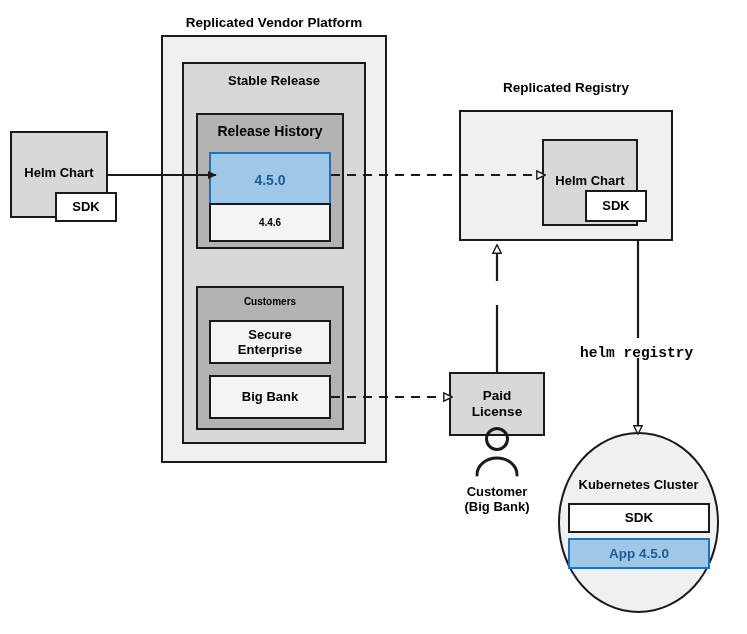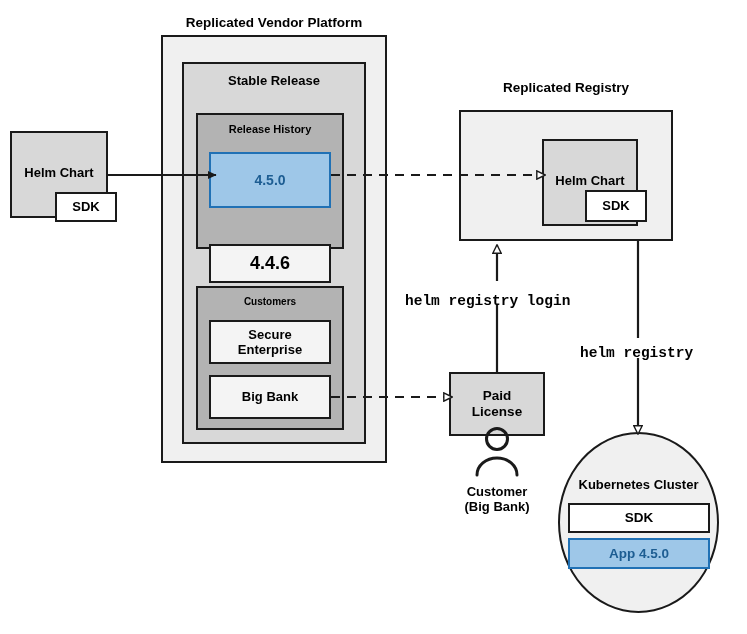--- a/index.html
+++ b/index.html
@@ -106,26 +106,26 @@
 
   <div class="lbl" style="left:160px; top:15px; width:228px; font-size:13.5px;">Replicated Vendor Platform</div>
 
   <div class="box fill-platform" style="left:161px; top:35px; width:226px; height:428px; display:block;"></div>
 
   <div class="box fill-channel" style="left:182px; top:62px; width:184px; height:382px; display:block;">
     <div class="grp-title" style="top:9px; font-size:13px;">Stable Release</div>
   </div>
 
   <div class="box fill-group" style="left:196px; top:113px; width:148px; height:136px; display:block;">
-    <div class="grp-title" style="top:8px; font-size:11px;">Release History</div>
+    <div class="grp-title" style="top:8px; font-size:14px;">Release History</div>
   </div>
   <div class="box fill-blue" style="left:209px; top:152px; width:122px; height:56px; font-size:14px;">
     <span>4.5.0</span>
   </div>
-  <div class="box fill-leaf" style="left:209px; top:203px; width:122px; height:39px; font-size:18px;margin-top:41px;">
+  <div class="box fill-leaf" style="left:209px; top:203px; width:122px; height:39px; font-size:10px;">
     <span>4.4.6</span>
   </div>
 
   <div class="box fill-group" style="left:196px; top:286px; width:148px; height:144px; display:block;">
     <div class="grp-title" style="top:8px; font-size:10px;">Customers</div>
   </div>
   <div class="box fill-leaf" style="left:209px; top:320px; width:122px; height:44px; font-size:13px; white-space:pre-line;">
     <span>Secure
 Enterprise</span>
   </div>
@@ -159,21 +159,20 @@
   <div class="circle fill-cluster" style="left:558px; top:432px; width:161px; height:181px;"></div>
   <div class="lbl" style="left:558px; top:477px; width:161px; font-size:13px;">Kubernetes Cluster</div>
 
   <div class="box fill-white" style="left:568px; top:503px; width:142px; height:30px; font-size:13.5px;">
     <span>SDK</span>
   </div>
   <div class="box fill-blue" style="left:568px; top:538px; width:142px; height:31px; font-size:13.5px;">
     <span>App 4.5.0</span>
   </div>
 
-  <div class="mono" style="left:403px; top:293px; font-size:14.5px;">helm registry login</div>
   <div class="mono" style="left:578px; top:345px; font-size:14.5px;">helm registry</div>
 
   <svg class="overlay">
     <defs>
       <marker id="arrow-solid" markerWidth="9" markerHeight="9" refX="8" refY="4.5" orient="auto" markerUnits="userSpaceOnUse">
         <path d="M 0 0.6 L 8.6 4.5 L 0 8.4 z" fill="#1a1a1a"></path>
       </marker>
       <marker id="arrow-open" markerWidth="10" markerHeight="10" refX="9" refY="5" orient="auto" markerUnits="userSpaceOnUse">
         <path d="M 0.8 0.8 L 9.2 5 L 0.8 9.2 z" fill="#ffffff" stroke="#1a1a1a" stroke-width="1.4"></path>
       </marker>

